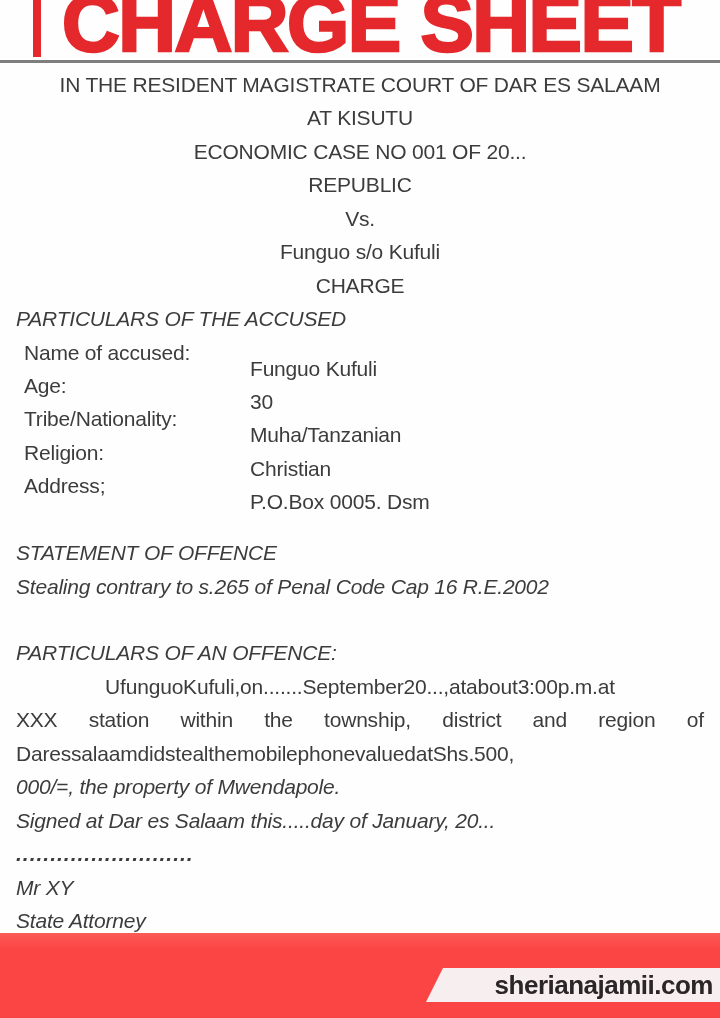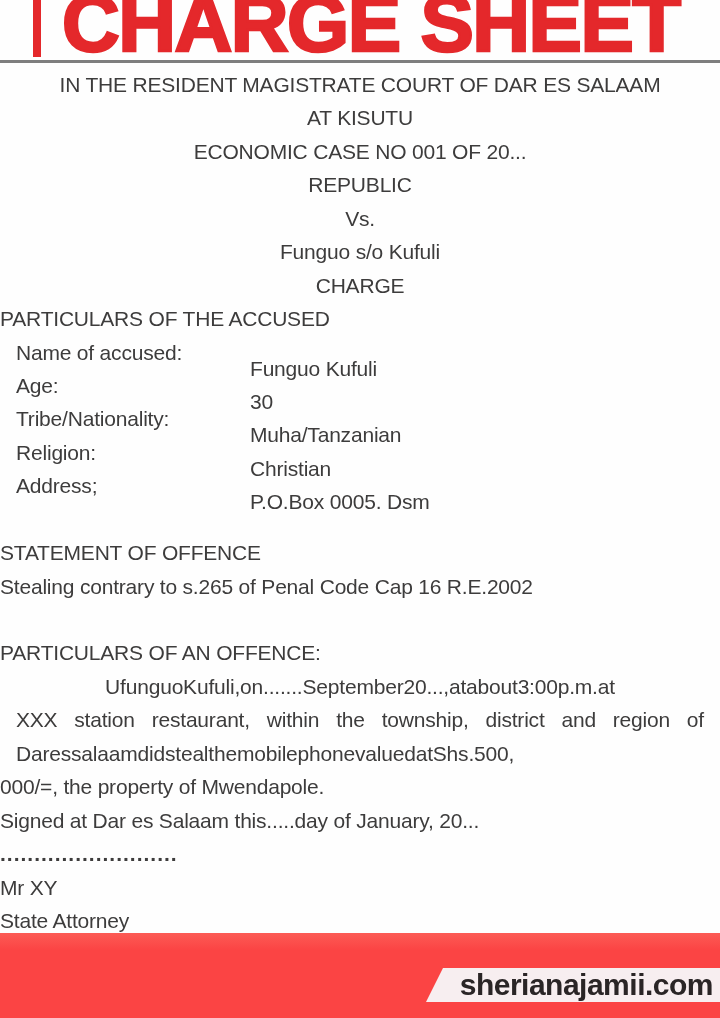--- a/index.html
+++ b/index.html
@@ -32,37 +32,37 @@
     position:absolute;left:0;top:60px;width:720px;height:3px;
     background:var(--rule-gray);
   }
   
   .doc-body{
     position:absolute;left:0;top:68px;width:720px;
     font-size:21px;line-height:33.45px;letter-spacing:-0.2px;
   }
   .line{height:33.45px;white-space:nowrap;}
   .center{text-align:center;}
-  .left{}
-  .kv{position:relative;padding-left:16px;}
+  .left{padding-left:16px;font-style:italic;}
+  .kv{position:relative;padding-left:24px;}
   .kv .v{position:absolute;left:250px;top:16px;}
   .just{padding:0 16px;}
   .dots-line{letter-spacing:1px;font-weight:bold;}
   
   .footer-band{
     position:absolute;left:0;top:933px;width:720px;height:85px;
     background:linear-gradient(180deg,var(--footer-red-light) 0%,var(--footer-red) 20%,var(--footer-red) 100%);
   }
   .footer-plate{
     position:absolute;left:400px;top:35px;width:320px;height:34px;
     background:var(--plate-bg);
     clip-path:polygon(43px 0,320px 0,320px 50px,18px 50px);
     display:flex;align-items:center;justify-content:flex-end;
     padding-right:7px;box-sizing:border-box;
-    font-size:30px;font-weight:bold;letter-spacing:-0.5px;
+    font-size:26px;font-weight:bold;letter-spacing:-0.5px;
     color:var(--footer-text);
   }
 </style>
 </head>
 <body>
 
 <div class="page">
 
   <div class="accent-bar"></div>
   <div class="headline">CHARGE SHEET</div>
@@ -117,21 +117,20 @@
         <span>20...,</span>
         <span>at</span>
         <span>about</span>
         <span>3:00</span>
         <span>p.m.</span>
         <span>at</span>
       </div>
     <div class="line just" style="display: flex; justify-content: space-between;">
         <span>XXX</span>
         <span>station</span>
-        <span>restaurant,</span>
         <span>within</span>
         <span>the</span>
         <span>township,</span>
         <span>district</span>
         <span>and</span>
         <span>region</span>
         <span>of</span>
       </div>
     <div class="line just" style="display: flex; justify-content: flex-start;">
         <span>Dar</span>

